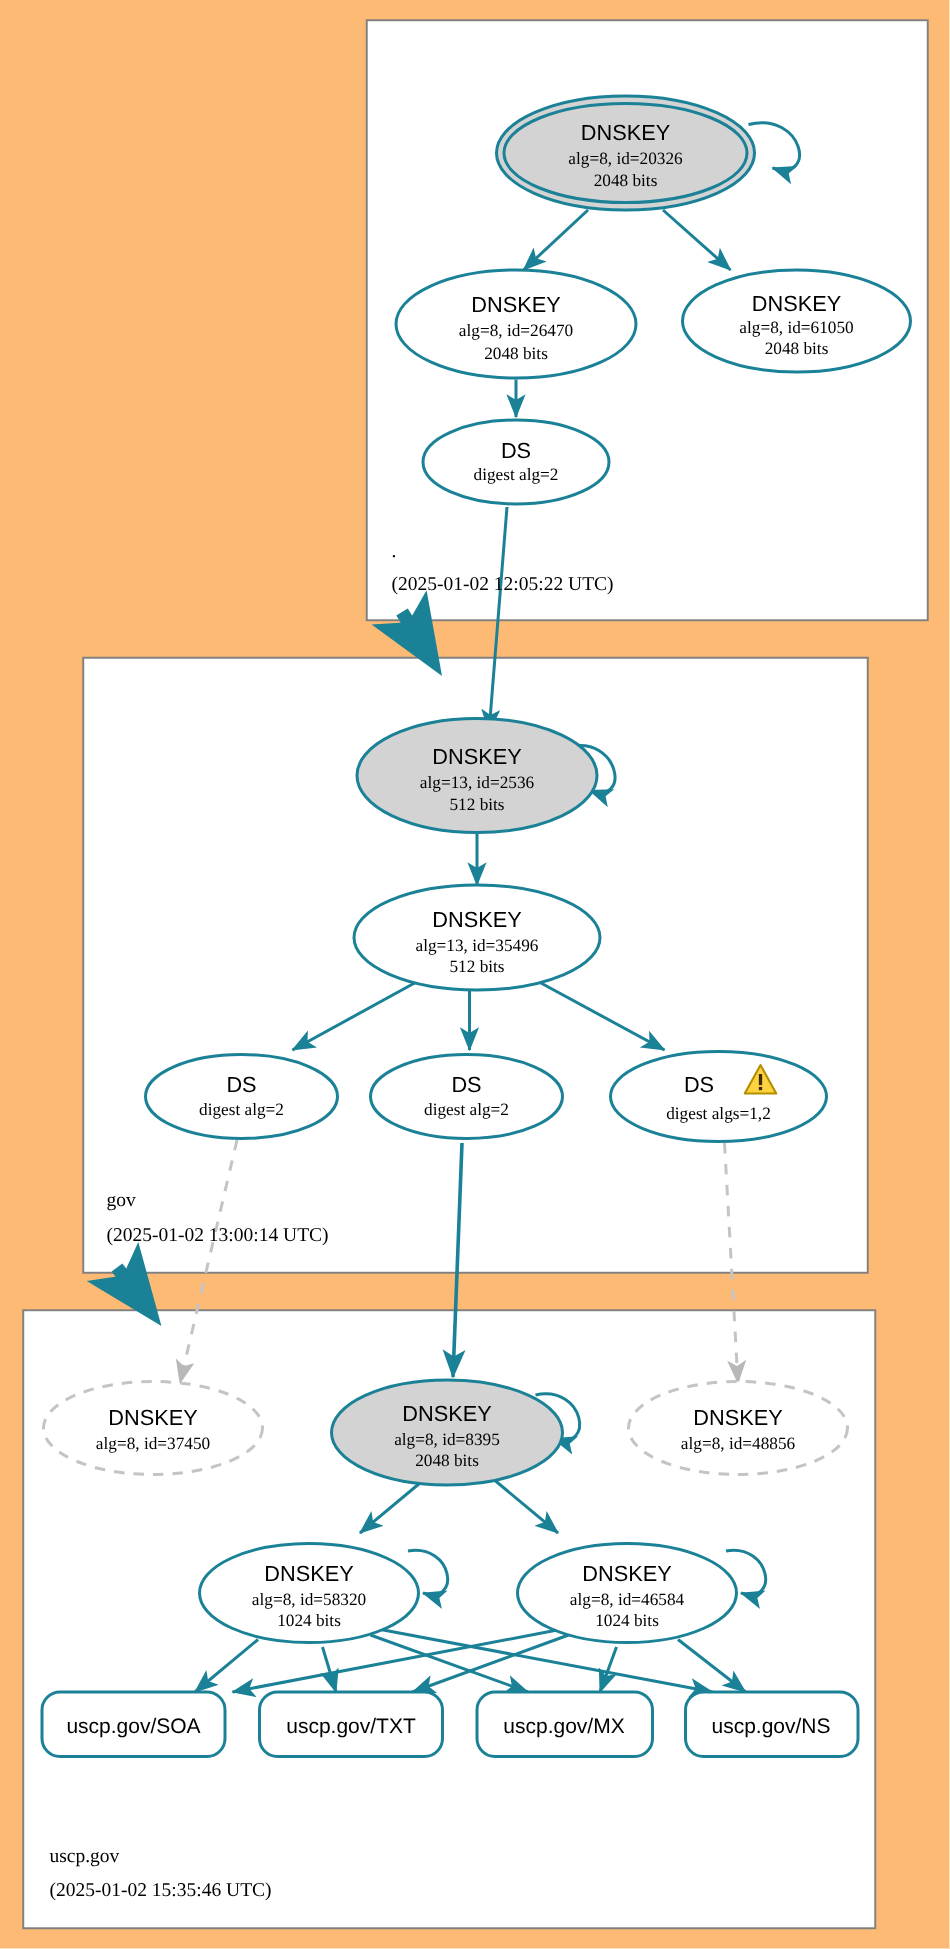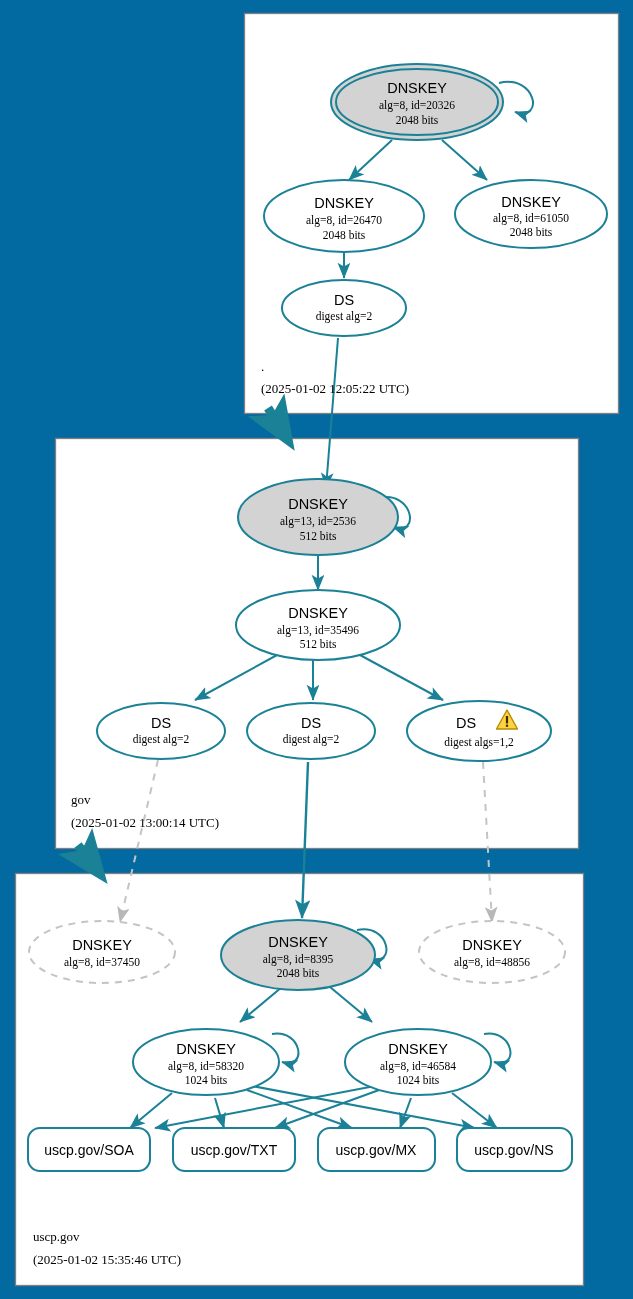--- a/index.html
+++ b/index.html
@@ -4,21 +4,21 @@
 <style>
   html, body {
     margin: 0;
     padding: 0;
     background: #ffffff;
   }
   #root-canvas {
     position: relative;
     width: 633px;
     height: 1299px;
-    background: #0369a1;
+    background: #fdba74;
     font-family: "Liberation Sans", sans-serif;
     overflow: hidden;
   }
   #svg-layer {
     position: absolute;
     top: 0;
     left: 0;
     width: 633px;
     height: 1299px;
   }

